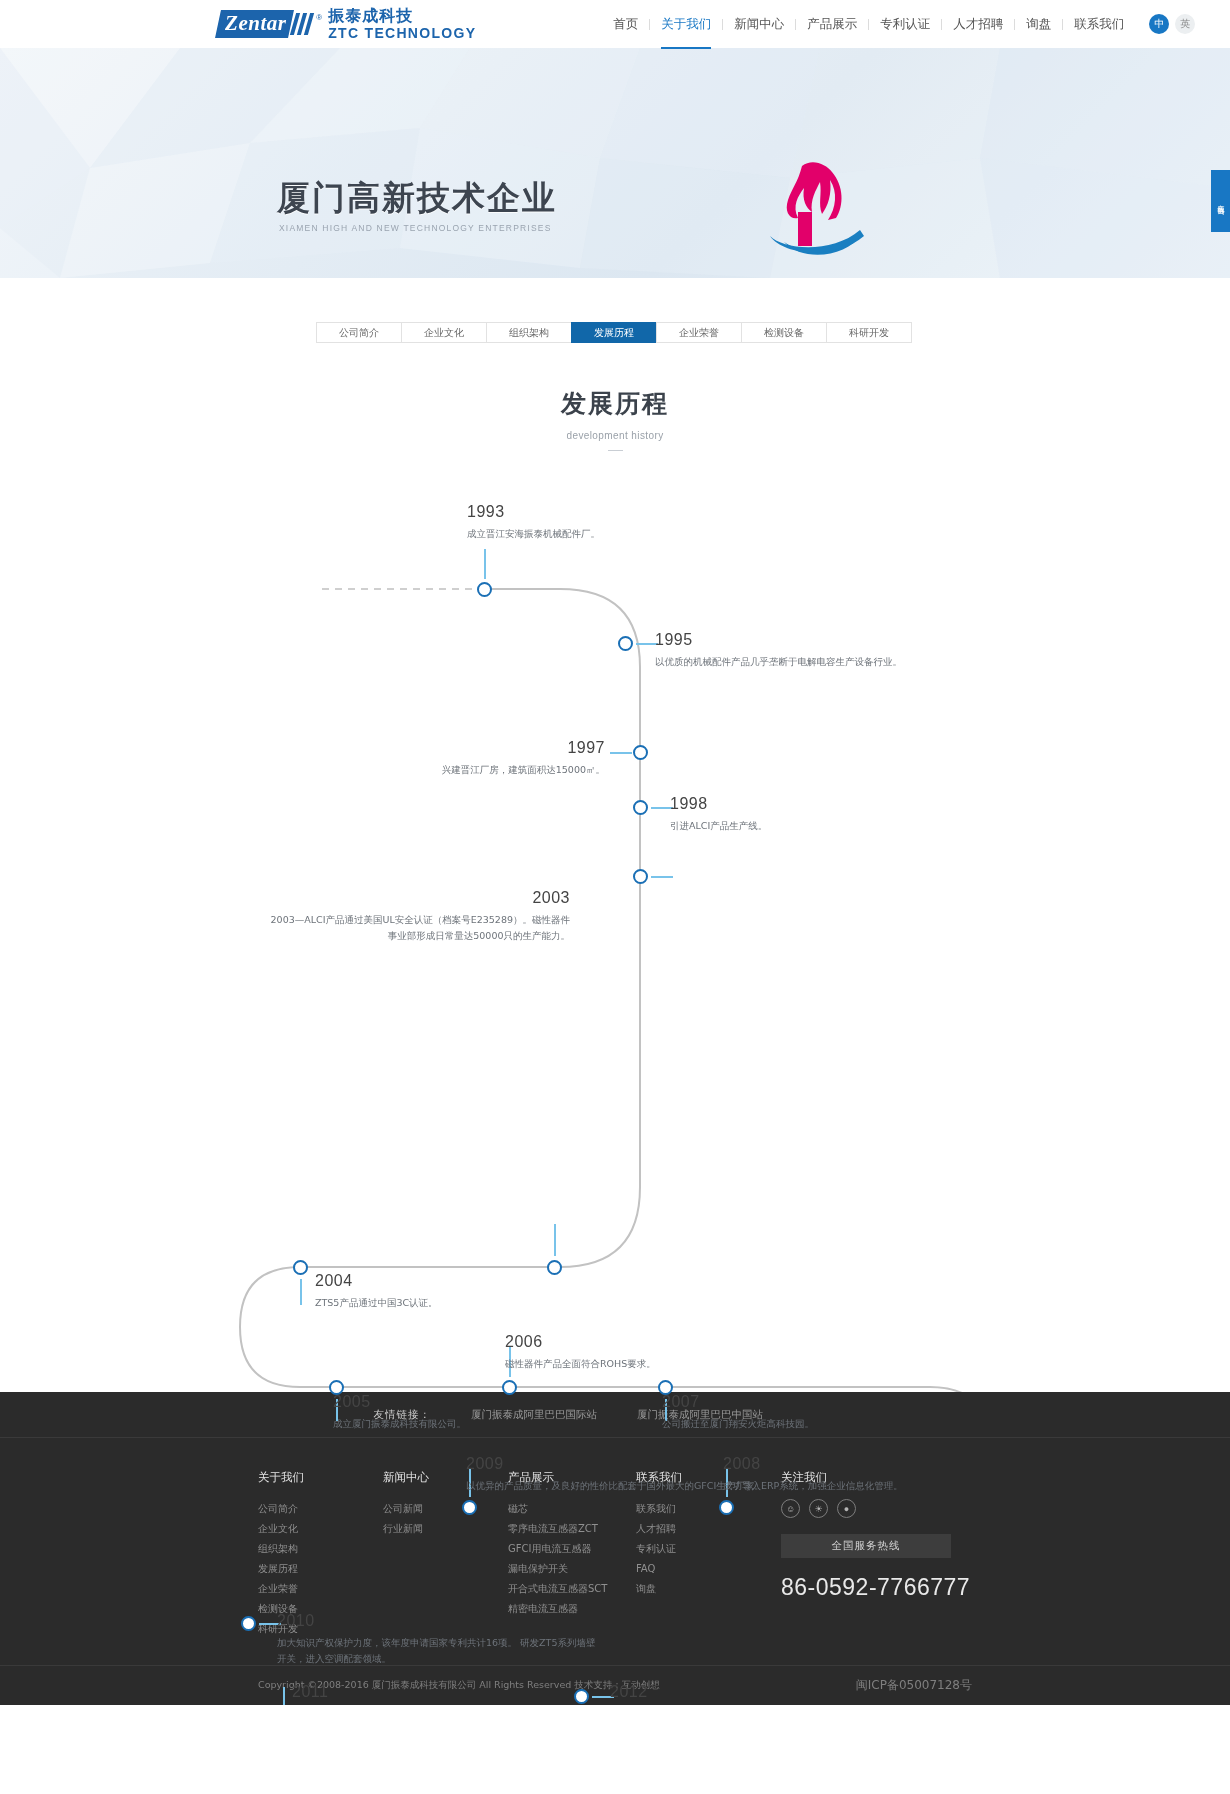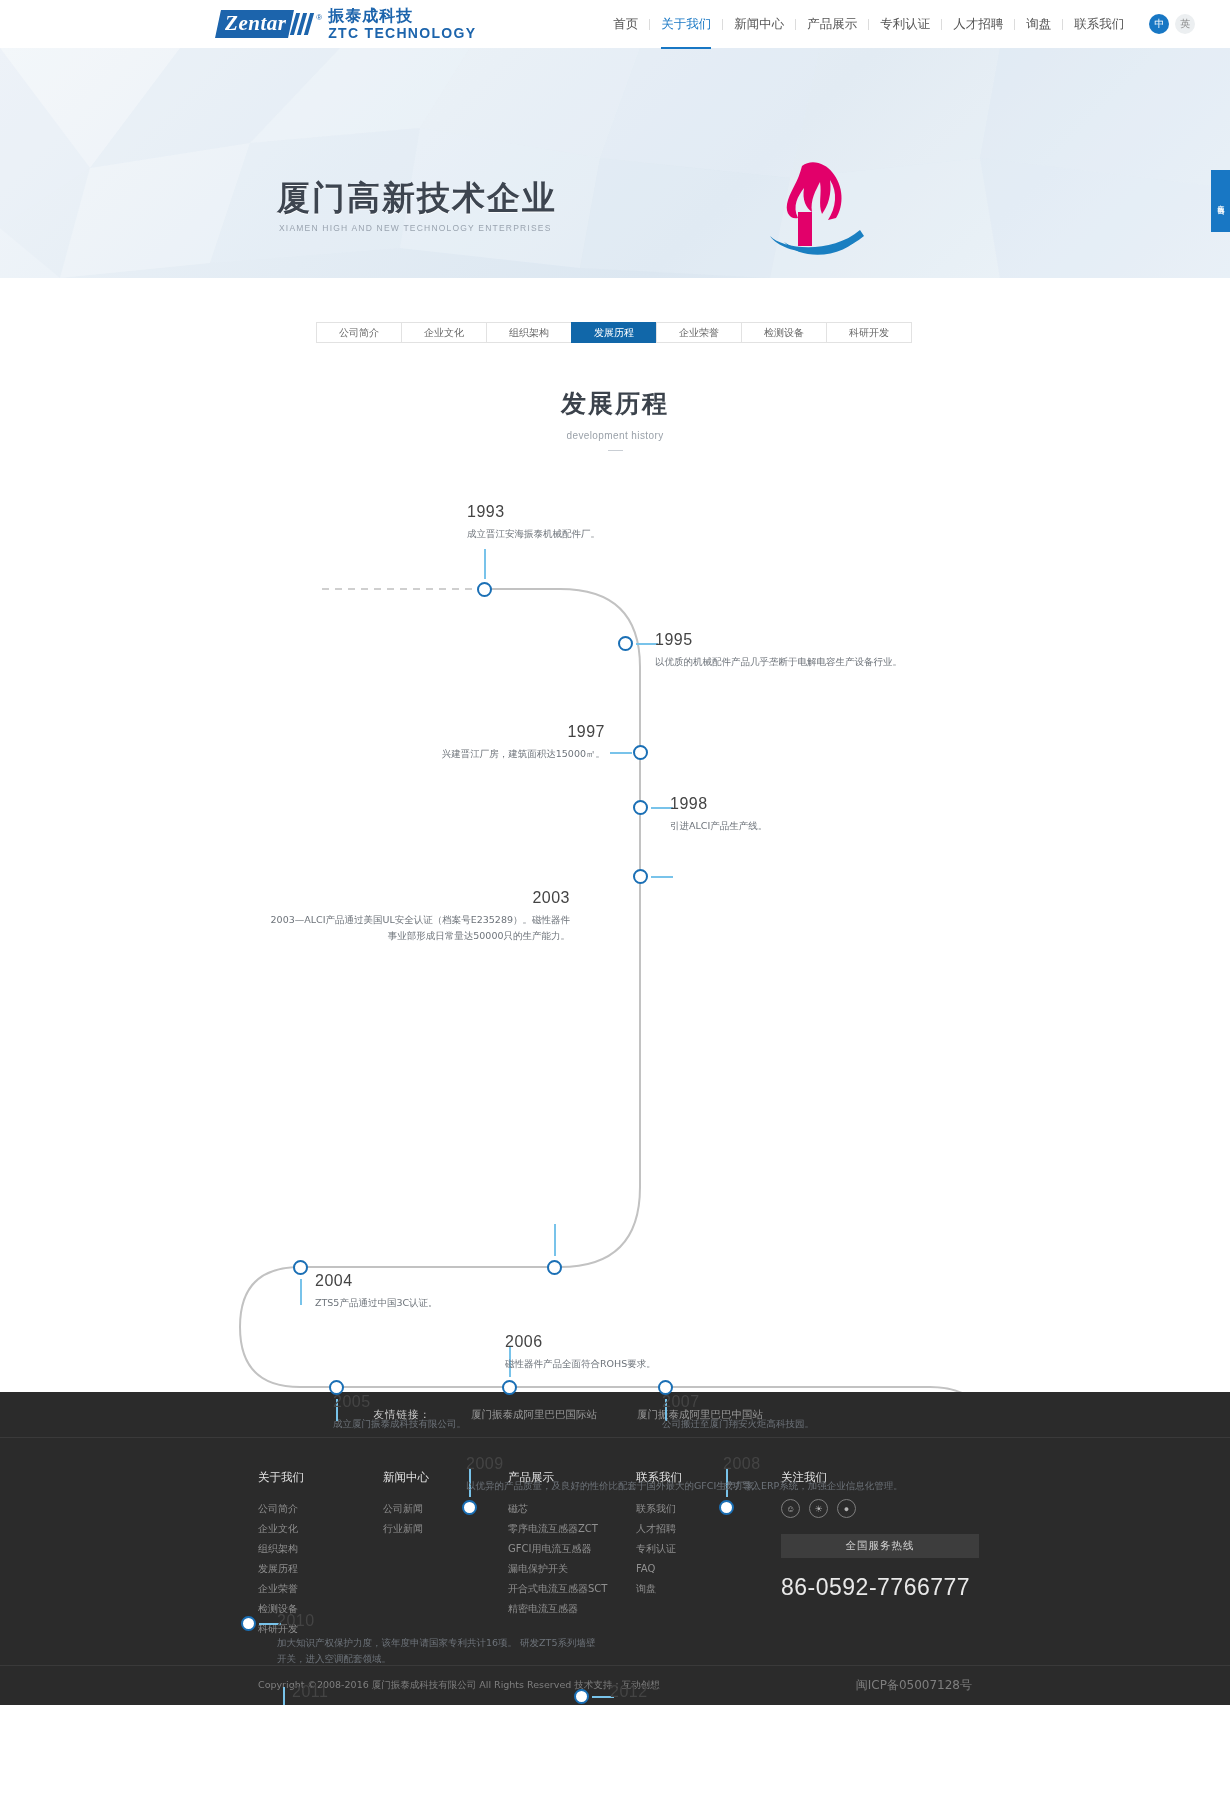--- a/index.html
+++ b/index.html
@@ -168,21 +168,21 @@
     line-height:2.0; font-family:"DejaVu Sans",sans-serif;
   }
   .fcol.follow{ width:230px; margin-left:20px; }
   .socials{ display:flex; margin-bottom:16px; }
   .socials i{
     width:19px; height:19px; border-radius:50%; border:1px solid #7d7d7d;
     display:flex; align-items:center; justify-content:center; margin-right:9px;
     color:#b5b5b5; font-style:normal; font-size:9px;
   }
   .hotline-btn{
-    width:198px; height:24px; background:#3d3d3d; color:#d2d2d2;
+    width:170px; height:24px; background:#3d3d3d; color:#d2d2d2;
     display:flex; align-items:center; justify-content:center;
     font-size:10.5px; letter-spacing:1px; font-family:"DejaVu Sans",sans-serif;
   }
   .hotline-num{
     margin-top:16px; font-size:23px; color:#e9e9e9; letter-spacing:.5px;
     font-family:"Liberation Sans",sans-serif;
   }
   .copy{
     border-top:1px solid #3a3a3a; height:40px; display:flex; align-items:center;
   }
@@ -316,21 +316,21 @@
 
   <div class="node" style="left:618px;top:169px;"></div>
   <div class="stub h" style="left:636px;top:176px;width:22px;"></div>
   <div class="entry" style="left:655px;top:164px;">
     <div class="yr">1995</div>
     <div class="tx">以优质的机械配件产品几乎垄断于电解电容生产设备行业。</div>
   </div>
 
   <div class="node" style="left:633px;top:278px;"></div>
   <div class="stub h" style="left:610px;top:285px;width:22px;"></div>
-  <div class="entry r" style="left:279px;top:256px;width:326px;">
+  <div class="entry r" style="left:279px;top:272px;width:326px;">
     <div class="yr">1997</div>
     <div class="tx">兴建晋江厂房，建筑面积达15000㎡。</div>
   </div>
 
   <div class="node" style="left:633px;top:333px;"></div>
   <div class="stub h" style="left:651px;top:340px;width:22px;"></div>
   <div class="entry" style="left:670px;top:328px;">
     <div class="yr">1998</div>
     <div class="tx">引进ALCI产品生产线。</div>
   </div>

